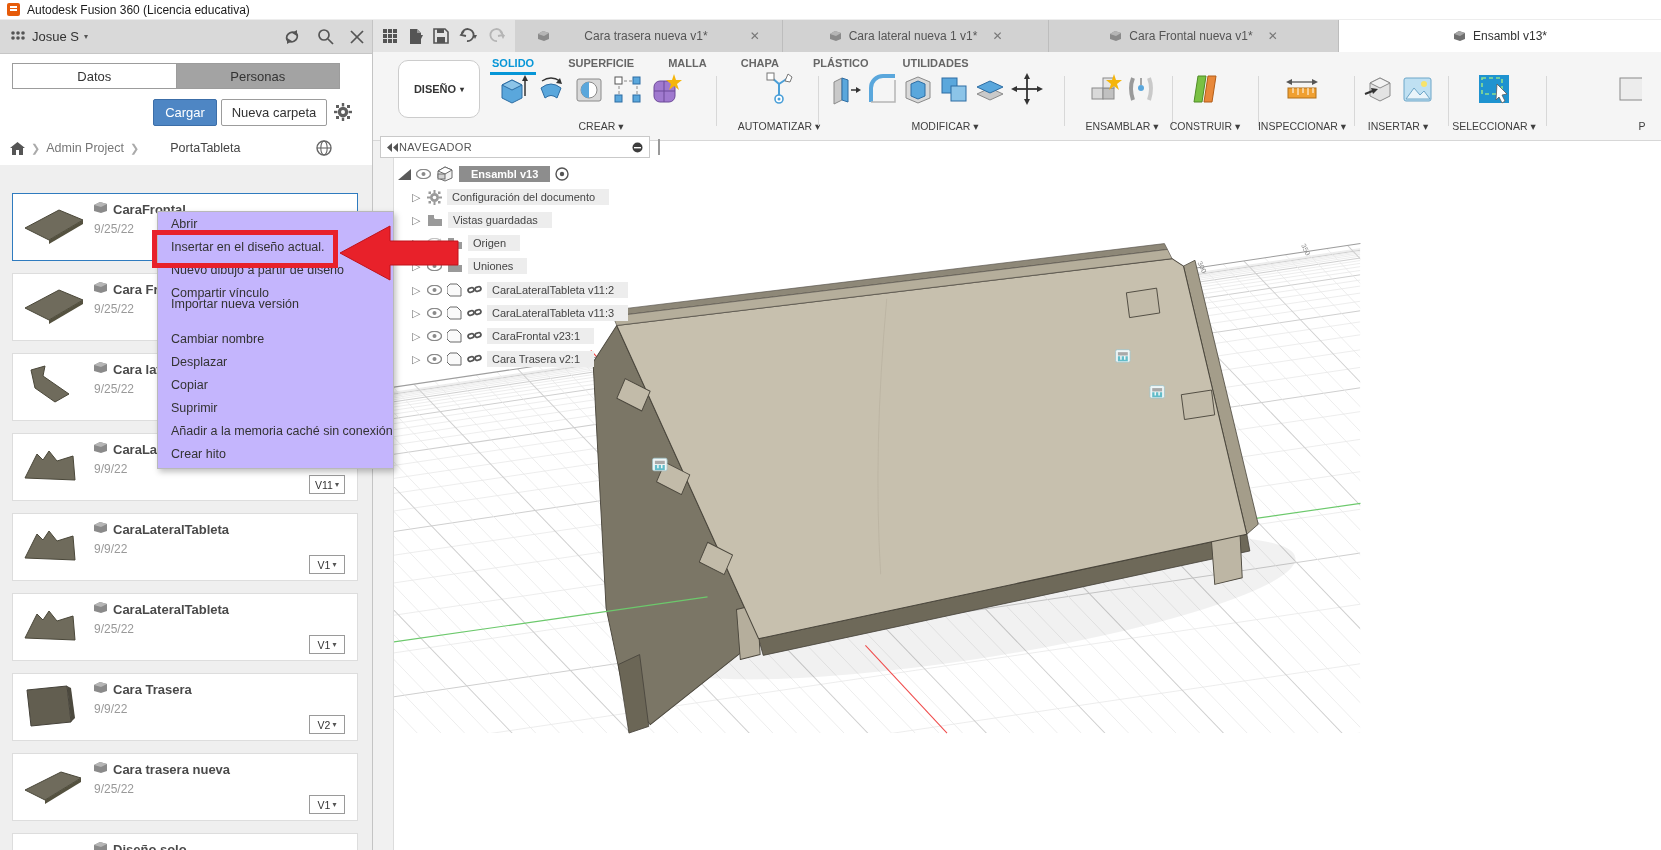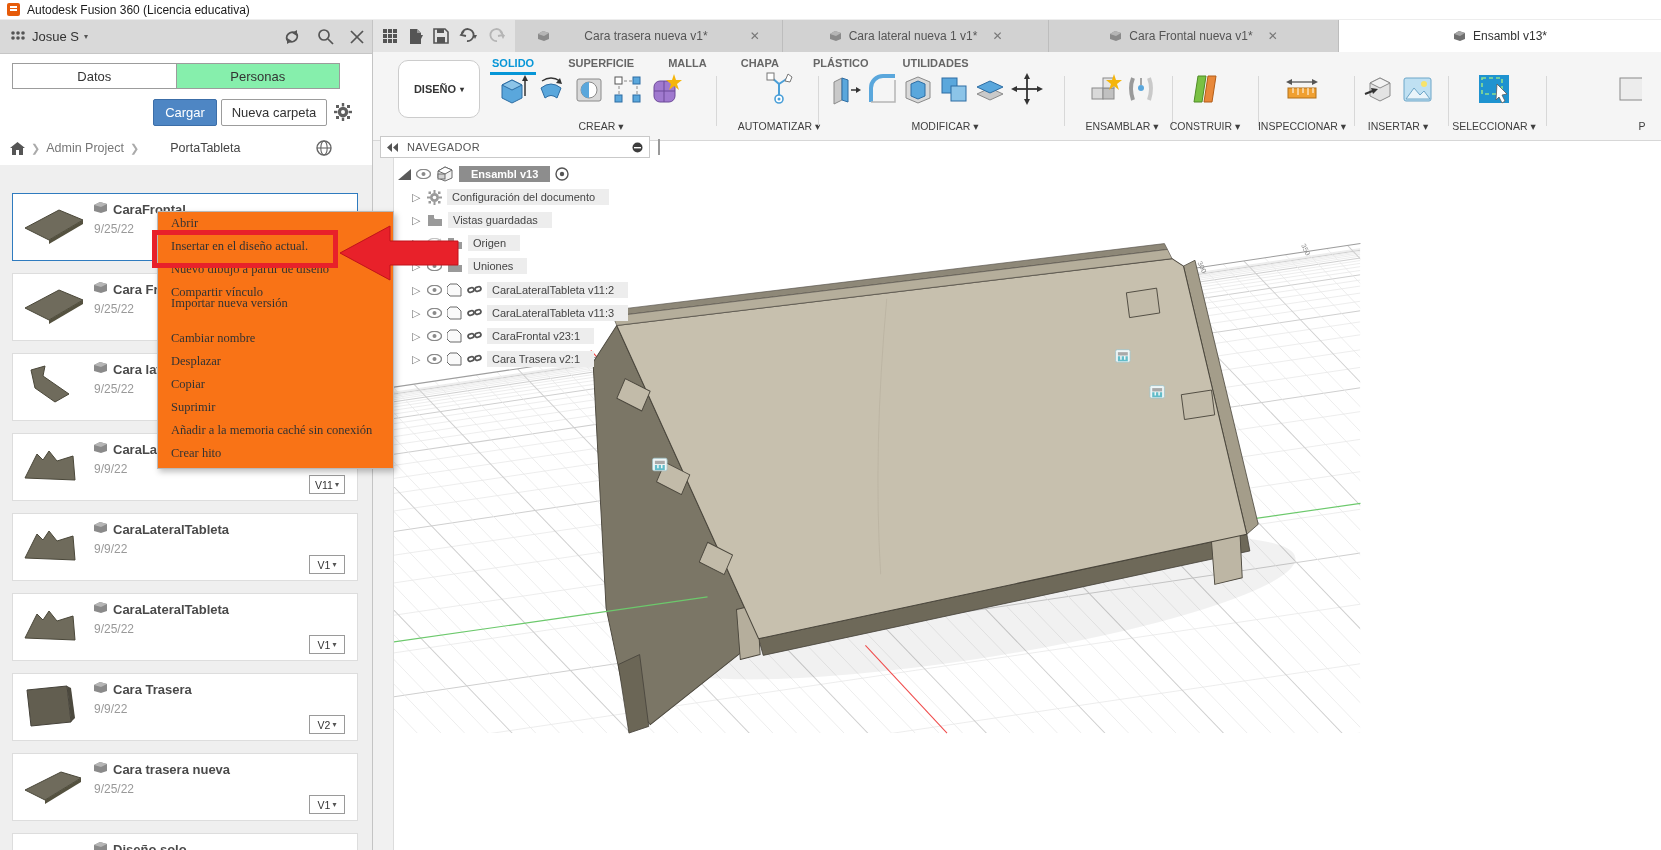--- a/index.html
+++ b/index.html
@@ -11,21 +11,21 @@
   #titlebar .fticon:after{content:"";position:absolute;left:3px;top:3px;width:7px;height:2px;background:#fff;box-shadow:0 3px 0 #fff;}
   #titlebar span{font-size:12px;color:#1a1a1a;}
   
   #dpanel{left:0;top:20px;width:372px;height:830px;background:#fff;border-right:1px solid #c4c4c4;}
   #dphead{left:0;top:0;width:372px;height:33px;background:#d9d9d9;border-bottom:1px solid #c6c6c6;display:flex;align-items:center;}
   #dphead .uname{font-size:13px;color:#333;margin-left:6px;}
   #dphead .right{position:absolute;right:8px;display:flex;gap:16px;align-items:center;}
   .segwrap{left:12px;top:43px;width:328px;height:26px;display:flex;}
   .seg{flex:1;border:1px solid #9c9c9c;font-size:13px;color:#333;display:flex;align-items:center;justify-content:center;}
   .seg.on{background:#fff;border-right:none;}
-  .seg.off{background:#86efac;}
+  .seg.off{background:#a3a3a3;}
   .btnrow{left:0;top:79px;width:372px;height:26px;}
   .bluebtn{position:absolute;left:153px;top:0;width:62px;height:25px;background:#4e86c4;color:#fff;font-size:13px;border:1px solid #3c6ea8;border-radius:2px;display:flex;align-items:center;justify-content:center;}
   .whitebtn{position:absolute;left:221px;top:0;width:104px;height:25px;background:#fff;color:#333;font-size:13px;border:1px solid #9c9c9c;border-radius:2px;display:flex;align-items:center;justify-content:center;}
   #crumbs{left:0;top:117px;width:372px;height:22px;display:flex;align-items:center;gap:6px;padding-left:10px;box-sizing:border-box;}
   #crumbs .t1{font-size:12.5px;color:#777;}
   #crumbs .t2{font-size:12.5px;color:#444;margin-left:25px;}
   #crumbs .sep{color:#aaa;font-size:11px;}
   #filelist{left:0;top:145px;width:372px;height:685px;background:#efefef;}
   .card{position:absolute;left:12px;width:346px;height:68px;background:#fff;border:1px solid #ddd;box-sizing:border-box;}
   .card.sel{border:1px solid #2f7bbf;}
@@ -48,28 +48,28 @@
   #wsbtn{left:26px;top:8px;width:80px;height:56px;background:#fff;border:1px solid #ccc;border-radius:10px;display:flex;align-items:center;justify-content:center;font-size:11px;font-weight:bold;color:#333;gap:4px;}
   .rtabs{left:118px;top:2px;display:flex;gap:30px;}
   .rtab{font-size:11px;font-weight:bold;color:#666;padding:3px 2px;}
   .rtab.on{color:#0696d7;border-bottom:3px solid #0696d7;}
   .group{position:absolute;top:20px;height:62px;}
   .gicons{display:flex;align-items:flex-start;gap:4px;height:40px;}
   .glabel{position:absolute;bottom:2px;left:50%;transform:translateX(-50%);font-size:10.5px;color:#3f3f3f;white-space:nowrap;display:flex;gap:3px;align-items:center;}
   .gsep{position:absolute;top:24px;width:1px;height:50px;background:#d8d8d8;}
   
   #nav{left:380px;top:136px;width:292px;height:250px;}
-  #navhead{left:0;top:0;width:270px;height:22px;background:#fff;border:1px solid #c9c9c9;display:flex;align-items:center;gap:8px;padding-left:6px;box-sizing:border-box;}
+  #navhead{left:0;top:0;width:270px;height:22px;background:#fff;border:1px solid #c9c9c9;display:flex;align-items:center;padding-left:6px;box-sizing:border-box;}
   #navhead span{font-size:11px;color:#555;letter-spacing:.4px;}
   .nrow{position:absolute;left:28px;display:flex;align-items:center;gap:5px;height:18px;}
   .nrow .lbl{font-size:11px;color:#444;background:#ededed;padding:2px 14px 2px 5px;white-space:nowrap;}
   .rootpill{font-size:11px;font-weight:bold;color:#fff;background:#8d8d8d;padding:2px 12px;}
   .exp{font-size:11px;color:#777;width:10px;}
   
-  #cmenu{left:157px;top:211px;width:235px;height:256px;background:#f97316;border:1px solid #b9b9b9;box-shadow:2px 3px 6px rgba(0,0,0,.25);z-index:40;font-family:Liberation Serif, serif;}
+  #cmenu{left:157px;top:211px;width:235px;height:256px;background:#c4b5fd;border:1px solid #b9b9b9;box-shadow:2px 3px 6px rgba(0,0,0,.25);z-index:40;}
   .mitem{position:absolute;left:0;width:235px;height:23.2px;display:flex;align-items:center;padding-left:13px;box-sizing:border-box;font-size:12.5px;color:#333;white-space:nowrap;}
   #redbox{left:152px;top:230px;width:176px;height:28px;border:5px solid #e8212a;z-index:50;pointer-events:none;}
   #redarrow{left:336px;top:222px;z-index:50;}
   
   #gutter{left:372px;top:140px;width:22px;height:710px;background:#f1f1f1;border-right:1px solid #dcdcdc;box-sizing:border-box;}
 </style>
 </head>
 <body>
 
 <div id="app">

